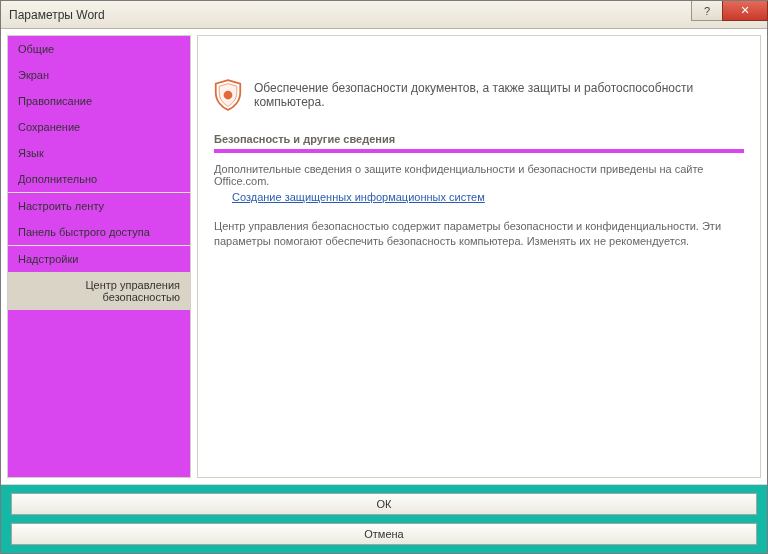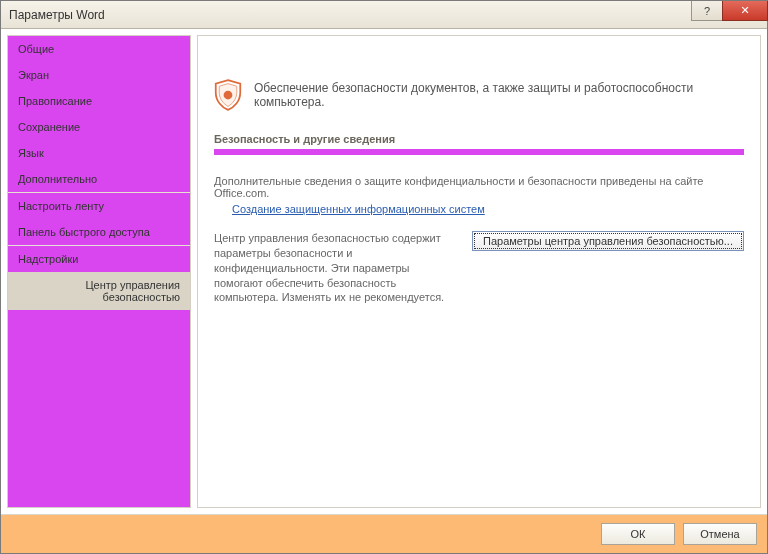--- a/index.html
+++ b/index.html
@@ -54,37 +54,38 @@
   .main {
     flex: 1; border: 1px solid #d4cfc2; background: #fff;
     padding: 12px 16px 12px 16px; overflow: hidden;
     position: relative;
   }
   .hero { display: flex; align-items: center; gap: 12px; margin-bottom: 18px; margin-top: 31px; }
   .hero .shield { width: 28px; height: 32px; flex: none; }
   .hero .text { color: #555; font-size: 12px; }
   .section-title {
     color: #6b675c; font-weight: bold; font-size: 11px;
-    padding: 4px 0; border-bottom: 6px solid #d946ef; margin-bottom: 20px;
+    padding: 4px 0; border-bottom: 4px solid #d946ef; margin-bottom: 10px;
   }
   .section-body { color: #666; font-size: 11px; margin-bottom: 0; }
   .link { color: #2a5db0; text-decoration: underline; cursor: pointer; display: inline-block; margin: 4px 16px 16px 18px; }
   .row { display: flex; align-items: flex-start; gap: 14px; }
   .row .desc { flex: 1; color: #666; line-height: 1.35; }
   .row .action-btn {
     border: 1px solid #7a93b8;
     outline: 1px dotted #333; outline-offset: -3px;
     background: linear-gradient(#fefefe,#eee);
     padding: 3px 10px; font-size: 11px; color: #333;
     white-space: nowrap;
   }
   .footer {
     border-top: 1px solid #dcd7c9;
     padding: 8px 10px; display: flex; justify-content: flex-end; gap: 8px;
-    background: #fdba74;
+    background: #14b8a6;
+    flex-direction: column;
   }
   .footer button {
     min-width: 74px; height: 22px;
     border: 1px solid #a9a49a;
     background: linear-gradient(#fdfdfc,#eceade);
     font-size: 11px; color: #333;
   }
 </style>
 </head>
 <body>
@@ -127,21 +128,20 @@
         </svg>
         <div class="text">Обеспечение безопасности документов, а также защиты и работоспособности компьютера.</div>
       </div>
 
       <div class="section-title">Безопасность и другие сведения</div>
       <div class="section-body">Дополнительные сведения о защите конфиденциальности и безопасности приведены на сайте Office.com.</div>
       <span class="link">Создание защищенных информационных систем</span>
 
       <div class="row">
         <div class="desc">Центр управления безопасностью содержит параметры безопасности и конфиденциальности. Эти параметры помогают обеспечить безопасность компьютера. Изменять их не рекомендуется.</div>
-        <button class="action-btn">Параметры центра управления безопасностью...</button>
       </div>
     </div>
   </div>
 
   <div class="footer">
     <button>ОК</button>
     <button>Отмена</button>
   </div>
 </div>
 

